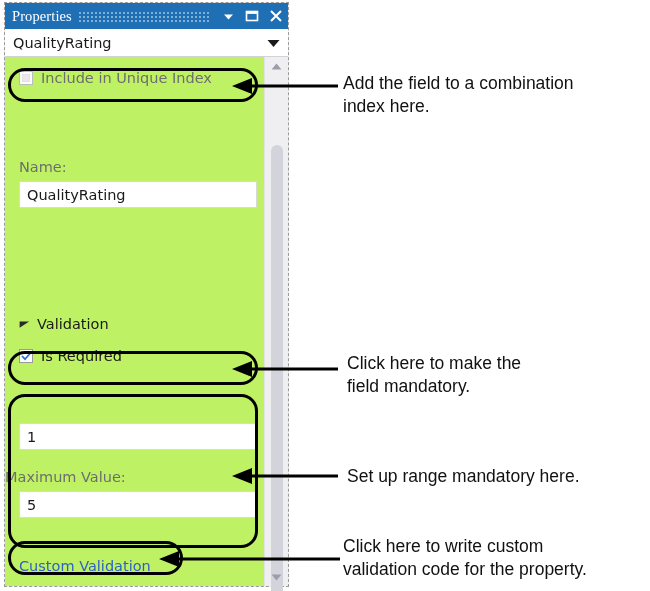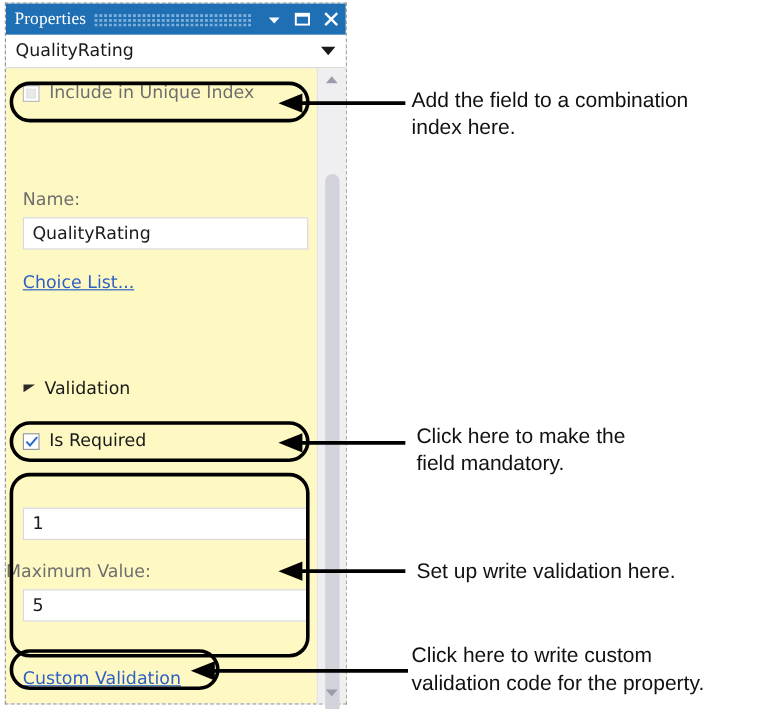--- a/index.html
+++ b/index.html
@@ -83,21 +83,21 @@
     position: absolute;
     right: 8px;
     top: 50%;
     transform: translateY(-50%);
   }
 
   
   #panel-body {
     position: relative;
     height: 529px;
-    background: #fef9c3;
+    background: #bef264;
     text-decoration: underline;
   }
   #panel-content {
     position: absolute;
     left: 0;
     top: 0;
     right: 24px;
     bottom: 0;
     overflow: hidden;
   }
@@ -287,35 +287,32 @@
 
 
       <div class="prop-row" style="left:14px; right:10px; top:100px; height:20px;">
         <span class="field-label">Name:</span>
       </div>
 
       <div class="text-field" style="top:124px;">
         <span>QualityRating</span>
       </div>
 
-      <div class="prop-row" style="left:14px; right:10px; top:168px; height:22px;">
-        <span class="hyperlink">Choice List...</span>
-      </div>
 
 
       <div class="prop-row expander" style="left:14px; right:10px; top:256px; height:22px;text-align:right;">
         <span class="tri">
           <svg width="11" height="9" viewBox="0 0 11 9" aria-hidden="true">
             <polygon points="0.6,1.5 10.2,1.5 0.6,7.8" fill="#2a2a2a"></polygon>
           </svg>
         </span>
         <span class="exp-label">Validation</span>
       </div>
 
-      <div class="prop-row" style="left:14px; right:10px; top:300px; height:22px;">
+      <div class="prop-row" style="left:14px; right:10px; top:288px; height:22px;">
         <span class="cbx checked">
           <svg width="11" height="10" viewBox="0 0 11 10" aria-hidden="true">
             <path d="M1 5 L4 8.2 L10 1.2" stroke="#2a6fc9" stroke-width="1.7" fill="none"></path>
           </svg>
         </span>
         <span class="row-label dark">Is Required</span>
       </div>
 
 
       <div class="text-field" style="top:366px;">
@@ -373,21 +370,21 @@
 <div class="callout-text" style="left:347px; top:352px; width:300px;">Click here to make the
 field mandatory.</div>
 
 <div class="callout-box" style="left:8px; top:394px; width:250px; height:154px;"></div>
 <div class="arrow-wrap" style="left:228px; top:466px;">
   <svg width="110" height="20" viewBox="0 0 110 20" aria-hidden="true">
     <path d="M110 10 L22 10" stroke="#000000" stroke-width="3.2" fill="none"></path>
     <polygon points="4,10 24,2 24,18" fill="#000000"></polygon>
   </svg>
 </div>
-<div class="callout-text" style="left:347px; top:465px; width:300px;">Set up write validation here.</div>
+<div class="callout-text" style="left:347px; top:465px; width:300px;">Set up range mandatory here.</div>
 
 <div class="callout-box" style="left:8px; top:541px; width:175px; height:34px;"></div>
 <div class="arrow-wrap" style="left:155px; top:549px;">
   <svg width="185" height="20" viewBox="0 0 185 20" aria-hidden="true">
     <path d="M185 10 L22 10" stroke="#000000" stroke-width="3.2" fill="none"></path>
     <polygon points="4,10 24,2 24,18" fill="#000000"></polygon>
   </svg>
 </div>
 <div class="callout-text" style="left:343px; top:535px; width:310px;">Click here to write custom
 validation code for the property.</div>

